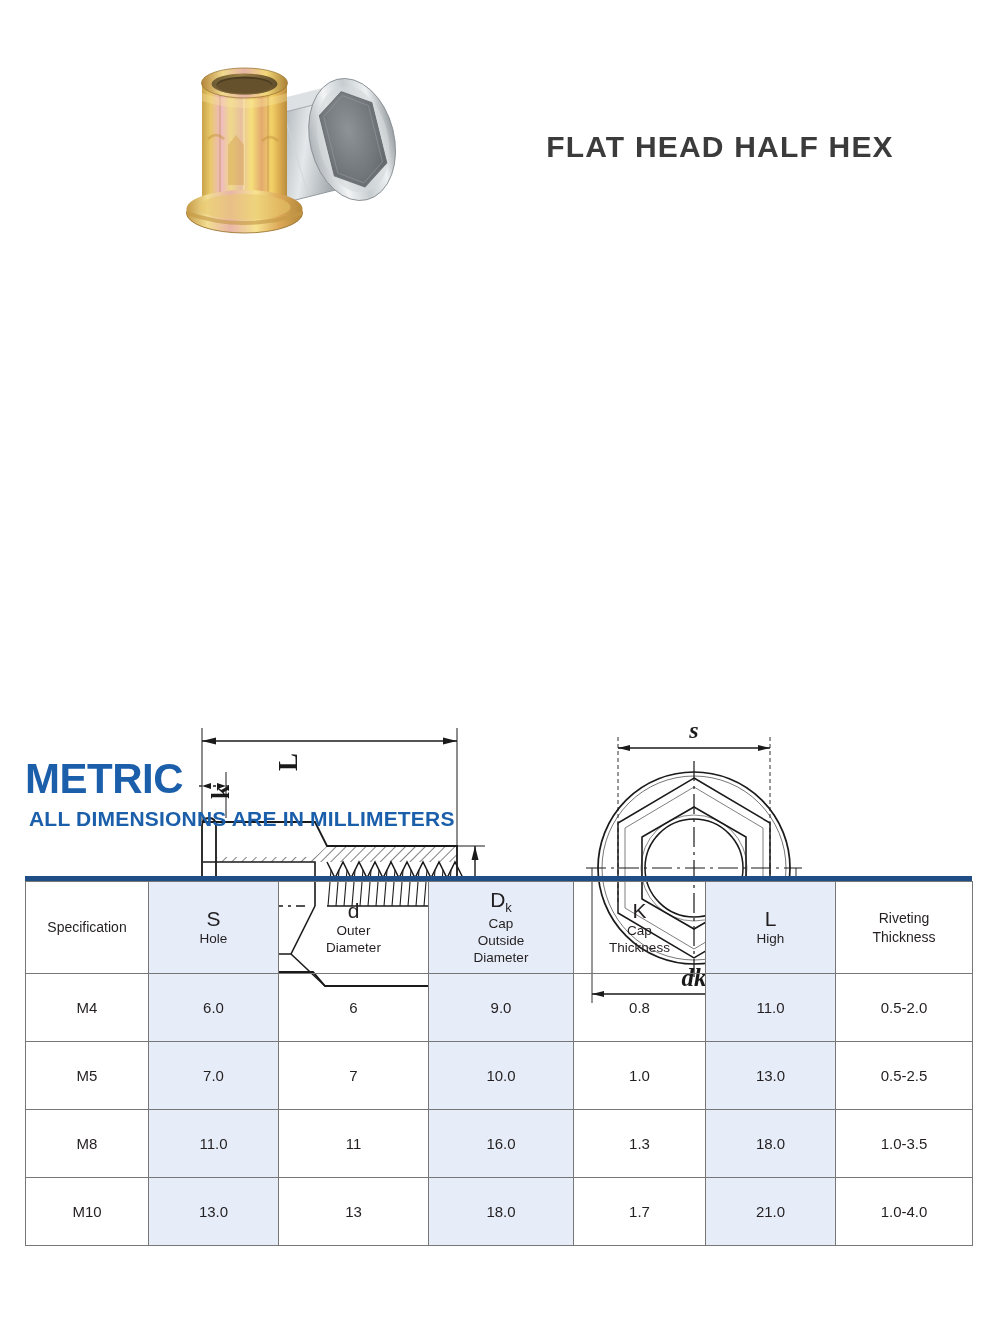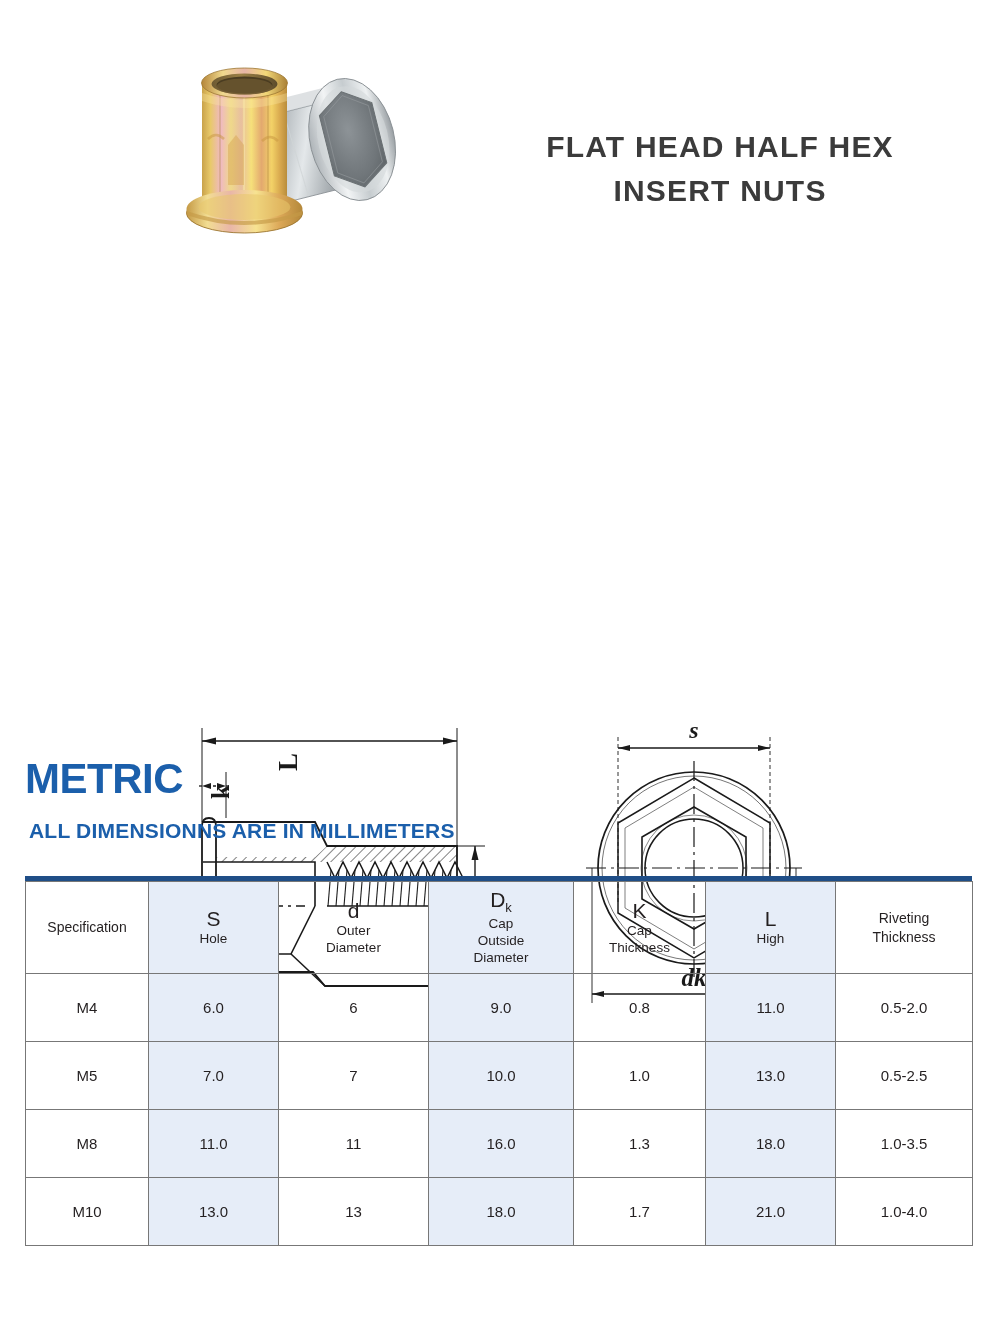--- a/index.html
+++ b/index.html
@@ -26,21 +26,21 @@
 
   
   .drawings { position:relative; width:1000px; height:440px; }
   .dwg-side { position:absolute; left:185px; top:410px; }
   .dwg-end  { position:absolute; left:570px; top:415px; }
 
   
   .metric-block { position:absolute; left:25px; top:758px; }
   .metric-title {
     font-size:42px; font-weight:bold; color:#1b5fab;
-    letter-spacing:-0.5px; line-height:1; margin:0 0 20px 0;
+    letter-spacing:-0.5px; line-height:1; margin:0 0 8px 0;
   }
   .metric-sub {
     font-size:21px; font-weight:bold; color:#1b5fab;
     letter-spacing:0.2px; line-height:1; margin:4px;
   }
 
   
   .spec-wrap { position:absolute; left:25px; top:876px; width:947px; }
   .spec-topbar { height:5px; background:#1f4e87; width:100%; }
   table.spec {
@@ -164,21 +164,20 @@
         <ellipse cx="94.5" cy="178" rx="58" ry="20" fill="url(#goldFlange)" stroke="#9c7631" stroke-width="0.9"></ellipse>
         <ellipse cx="94.5" cy="174" rx="58" ry="19" fill="url(#goldFlange)"></ellipse>
         <path d="M36.5 176 Q94 196 152.5 176 L152.5 180 Q94 200 36.5 180 Z" fill="#c59a46" opacity="0.65"></path>
         <ellipse cx="94.5" cy="172" rx="46" ry="13" fill="#e8c76b" opacity="0.55"></ellipse>
       </g>
     </svg>
   </div>
 
   <div class="hero-title">
     <span>FLAT HEAD HALF HEX</span>
-    <span class="l2">INSERT NUTS</span>
   </div>
 </div>
 
 <div class="drawings">
 
   <div class="dwg-side">
     <svg width="320" height="320" viewBox="0 0 320 320">
       <defs>
         <pattern id="hatch" width="7" height="7" patternUnits="userSpaceOnUse" patternTransform="rotate(45)">
           <line x1="0" y1="0" x2="0" y2="7" stroke="#1a1a1a" stroke-width="1.1"></line>

